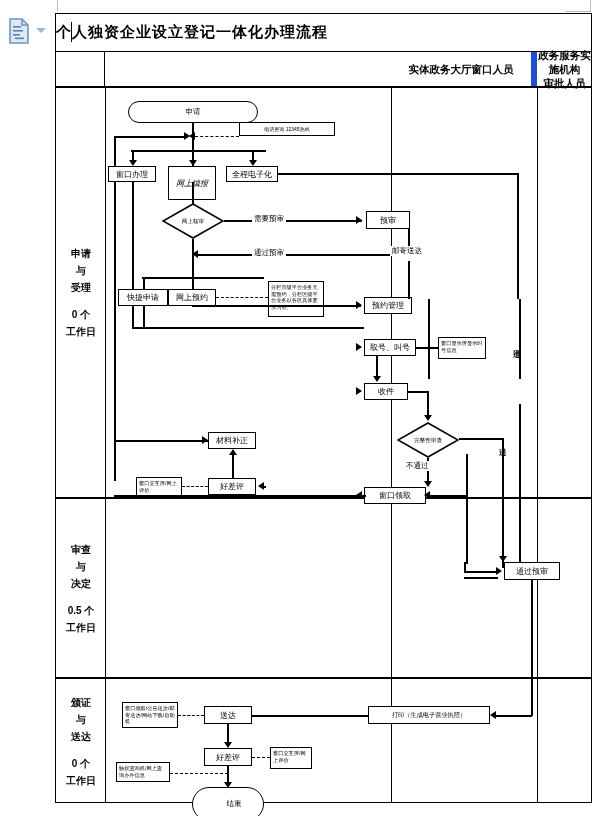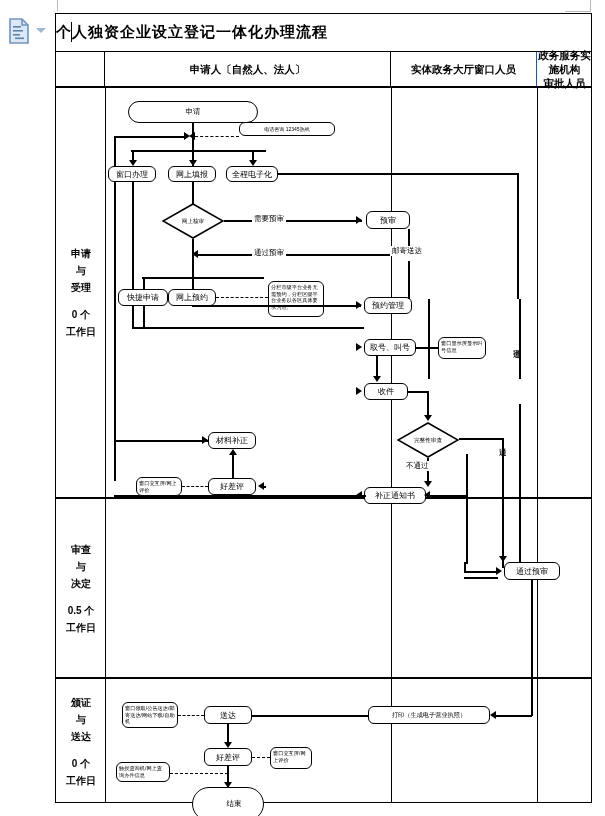--- a/index.html
+++ b/index.html
@@ -45,21 +45,21 @@
   
   .stage { position: absolute; left: 1px; width: 48px;
            display: flex; flex-direction: column; align-items: center; justify-content: center;
            font-size: 10px; font-weight: bold; color: #000; line-height: 1.7; }
   .stage span { display: block; text-align: center; }
   .stage .gap { height: 10px; }
 
   
   .node { position: absolute; box-sizing: border-box; display: flex;
           align-items: center; justify-content: center; text-align: center;
-          color: #000; background: #fff; border-radius: 6px; }
+          color: #000; background: #fff; }
   .rect { border: 1.5px solid #000; font-size: 8px; }
   .rect.thin { border-width: 1px; }
   .stadium { border: 1.5px solid #000; border-radius: 999px; font-size: 7.5px; }
   .note { border: 1px solid #000; font-size: 5.2px; line-height: 1.25;
           padding: 2px 2px; text-align: left; justify-content: flex-start;
           align-items: flex-start; overflow: hidden; }
   .diamond-wrap { position: absolute; }
   .diamond-wrap .dia { position: absolute; left: 0; top: 0; width: 100%; height: 100%; }
   .diamond-wrap .dtext { position: absolute; left: 0; top: 0; width: 100%; height: 100%;
         display: flex; align-items: center; justify-content: center;
@@ -108,22 +108,21 @@
 
   <div class="tbl">
 
     <div class="title-row">
       <div class="caret-cursor"></div>
       <div class="title-text">个人独资企业设立登记一体化办理流程</div>
     </div>
 
     <div class="hdr-row">
       <div class="hdr-cell" style="left:0;width:49px;border-right:1px solid #000;"></div>
-      <div class="hdr-cell" style="left:49px;width:286px;border-right:1px solid #000;">申请人〔自然人、法人〕</div>
-      <div class="hdr-cell" style="left:335px;width:146px;border-right:1px solid #1d4ed8;">实体政务大厅窗口人员</div>
+      <div class="hdr-cell" style="left:335px;width:146px;border-right:6px solid #1d4ed8;">实体政务大厅窗口人员</div>
       <div class="hdr-cell" style="left:481px;width:55px;text-align:center;">
         <span style="white-space:pre-line;">政务服务实施机构
 审批人员</span>
       </div>
     </div>
 
     <div class="vsep" style="left:49px;top:74px;height:715px;"></div>
     <div class="vsep" style="left:335px;top:74px;height:715px;"></div>
     <div class="vsep" style="left:481px;top:74px;height:715px;"></div>
 
@@ -169,21 +168,21 @@
     <div class="ln lnv" style="left:58px;top:122px;height:345px;"></div>
     <div class="ln lnh" style="left:58px;top:122px;width:72px;"></div>
     <div class="arw right" style="left:128px;top:118px;"></div>
 
     <div class="ln lnv" style="left:76px;top:136px;height:14px;"></div>
     <div class="arw down" style="left:73px;top:146px;"></div>
     <div class="node rect" style="left:52px;top:152px;width:48px;height:16px;">窗口办理</div>
 
     <div class="ln lnv" style="left:136px;top:136px;height:14px;"></div>
     <div class="arw down" style="left:133px;top:146px;"></div>
-    <div class="node rect" style="left:112px;top:152px;width:48px;height:16px;">网上填报</div>
+    <div class="node rect" style="left:112px;top:152px;width:48px;height:34px;font-style:italic;">网上填报</div>
 
     <div class="ln lnv" style="left:196px;top:136px;height:14px;"></div>
     <div class="arw down" style="left:193px;top:146px;"></div>
     <div class="node rect" style="left:170px;top:152px;width:52px;height:16px;">全程电子化</div>
 
     <div class="ln lnv" style="left:76px;top:168px;height:124px;"></div>
     <div class="ln lnh" style="left:76px;top:313px;width:232px;"></div>
     <div class="ln lnv" style="left:76px;top:292px;height:22px;"></div>
 
     <div class="ln lnh" style="left:222px;top:159px;width:240px;"></div>
@@ -261,21 +260,21 @@
     <div class="ln lnv" style="left:371px;top:444px;height:27px;"></div>
     <div class="arw down" style="left:368px;top:467px;"></div>
     <div class="elabel" style="left:348px;top:447px;">不通过</div>
 
     <div class="ln lnh" style="left:403px;top:424px;width:44px;"></div>
     <div class="ln lnv" style="left:446px;top:424px;height:130px;"></div>
     <div class="vlabel" style="left:441px;top:428px;">
       <span style="display:block;writing-mode:vertical-rl;">通过</span>
     </div>
 
-    <div class="node rect" style="left:308px;top:473px;width:62px;height:17px;">补正通知书</div>
+    <div class="node rect" style="left:308px;top:473px;width:62px;height:17px;">窗口领取</div>
 
     <div class="node rect" style="left:152px;top:418px;width:48px;height:17px;">材料补正</div>
 
     <div class="ln lnh" style="left:58px;top:481px;width:252px;"></div>
     <div class="arw left" style="left:300px;top:477px;"></div>
 
     <div class="node rect" style="left:152px;top:464px;width:48px;height:17px;">好差评</div>
     <div class="ln lnv" style="left:176px;top:441px;height:23px;"></div>
     <div class="arw up" style="left:173px;top:435px;"></div>
 

